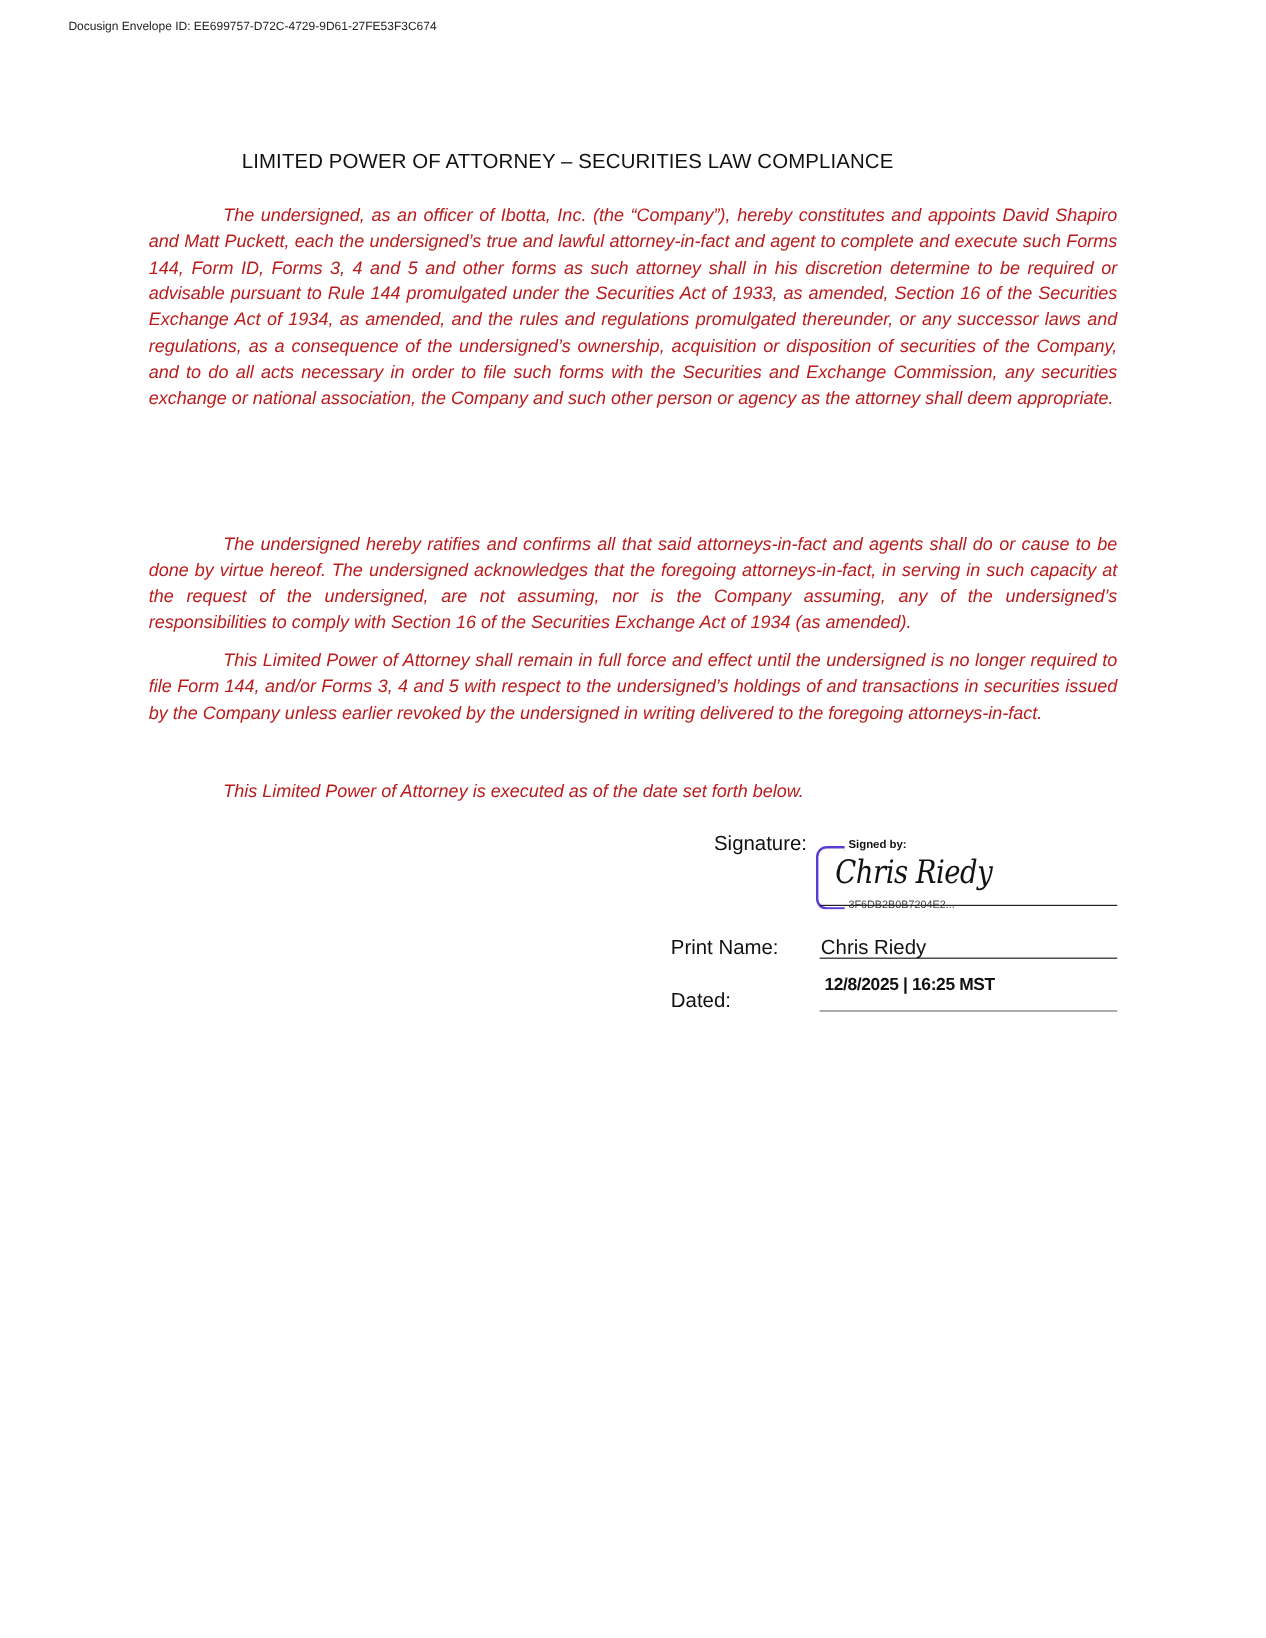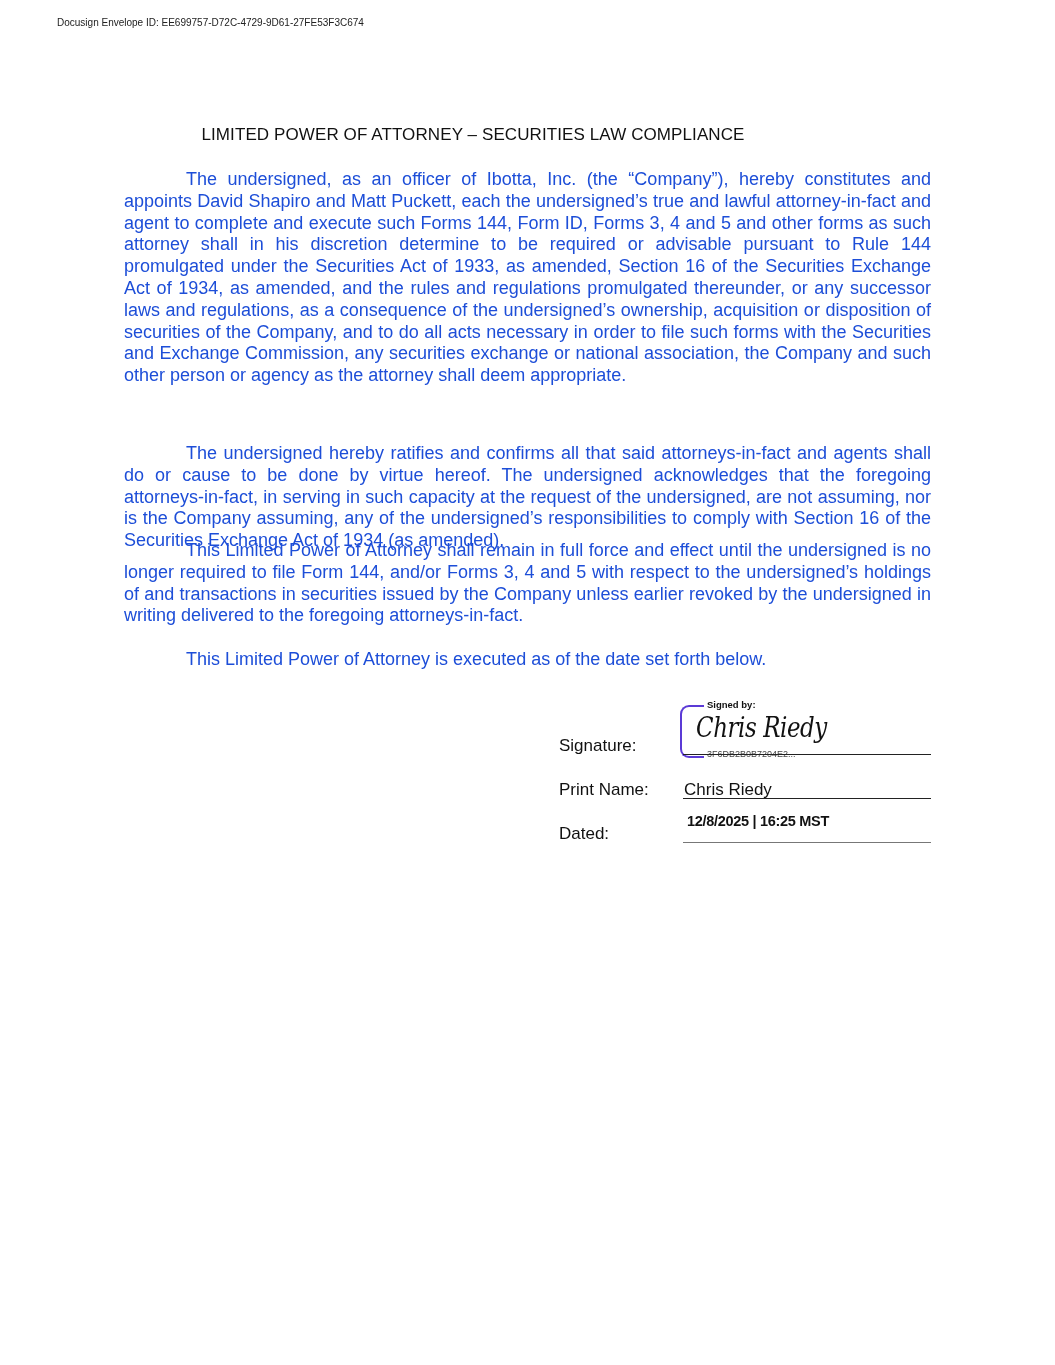--- a/index.html
+++ b/index.html
@@ -7,22 +7,22 @@
   .envelope {
     position: absolute; left: 30px; top: 17px;
     font-family: "Liberation Sans", sans-serif; font-size: 10px; color: #222; margin-left: 27px;
   }
   .title {
     position: absolute; left: 0; width: 946px; top: 125px; text-align: center;
     font-family: "Liberation Sans", sans-serif; font-size: 17px; letter-spacing: 0.1px; color: #111;
   }
   .body-text {
     position: absolute; left: 124px; width: 807px;
-    font-family: "Liberation Sans", sans-serif; font-size: 18px; line-height: 21.8px;
-    text-align: justify; color: #1d4ed8;
+    font-family: "Liberation Sans", sans-serif; font-size: 15px; line-height: 21.8px;
+    text-align: justify; color: #b91c1c; font-style: italic;
   }
   .body-text .indent { display: inline-block; width: 62px; }
   .p1 { top: 169px; }
   .p2 { top: 409px; margin-top: 34px; }
   .p3 { top: 540px; }
   .p4 { top: 649px; }
   .sig-label {
     position: absolute; left: 559px;
     font-family: "Liberation Sans", sans-serif; font-size: 17px; color: #111;
   }
@@ -63,21 +63,21 @@
 
 <div class="body-text p1"><span class="indent"></span><span>The undersigned, as an officer of Ibotta, Inc. (the “Company”), hereby constitutes and appoints David Shapiro and Matt Puckett, each the undersigned’s true and lawful attorney-in-fact and agent to complete and execute such Forms 144, Form ID, Forms 3, 4 and 5 and other forms as such attorney shall in his discretion determine to be required or advisable pursuant to Rule 144 promulgated under the Securities Act of 1933, as amended, Section 16 of the Securities Exchange Act of 1934, as amended, and the rules and regulations promulgated thereunder, or any successor laws and regulations, as a consequence of the undersigned’s ownership, acquisition or disposition of securities of the Company, and to do all acts necessary in order to file such forms with the Securities and Exchange Commission, any securities exchange or national association, the Company and such other person or agency as the attorney shall deem appropriate.</span></div>
 
 <div class="body-text p2"><span class="indent"></span><span>The undersigned hereby ratifies and confirms all that said attorneys-in-fact and agents shall do or cause to be done by virtue hereof. The undersigned acknowledges that the foregoing attorneys-in-fact, in serving in such capacity at the request of the undersigned, are not assuming, nor is the Company assuming, any of the undersigned’s responsibilities to comply with Section 16 of the Securities Exchange Act of 1934 (as amended).</span></div>
 
 <div class="body-text p3"><span class="indent"></span><span>This Limited Power of Attorney shall remain in full force and effect until the undersigned is no longer required to file Form 144, and/or Forms 3, 4 and 5 with respect to the undersigned’s holdings of and transactions in securities issued by the Company unless earlier revoked by the undersigned in writing delivered to the foregoing attorneys-in-fact.</span></div>
 
 <div class="body-text p4"><span class="indent"></span><span>This Limited Power of Attorney is executed as of the date set forth below.</span></div>
 
 <div>
-  <div class="sig-label" style="top:736px;">Signature:</div>
+  <div class="sig-label" style="top:693px;margin-left:36px;">Signature:</div>
   <div class="docusign-box"></div>
   <div class="signed-by">Signed by:</div>
   <div class="signature-script">Chris Riedy</div>
   <div class="sig-hash">3F6DB2B0B7204E2...</div>
   <div class="sig-line" style="top:754px;"></div>
 
   <div class="sig-label" style="top:780px;">Print Name:</div>
   <div class="print-name">Chris Riedy</div>
   <div class="sig-line" style="top:798px;"></div>
 

